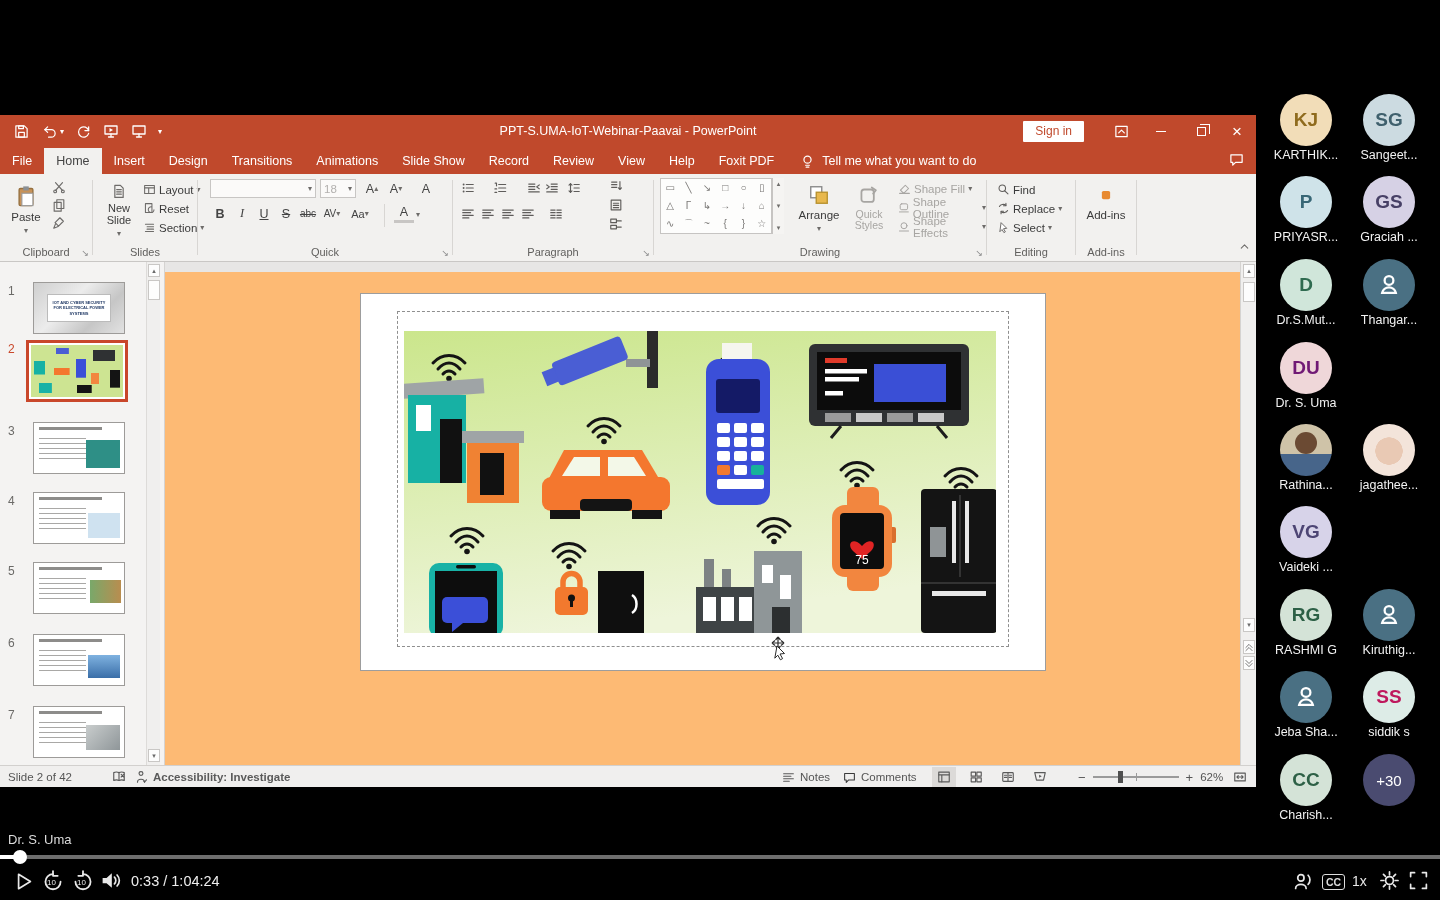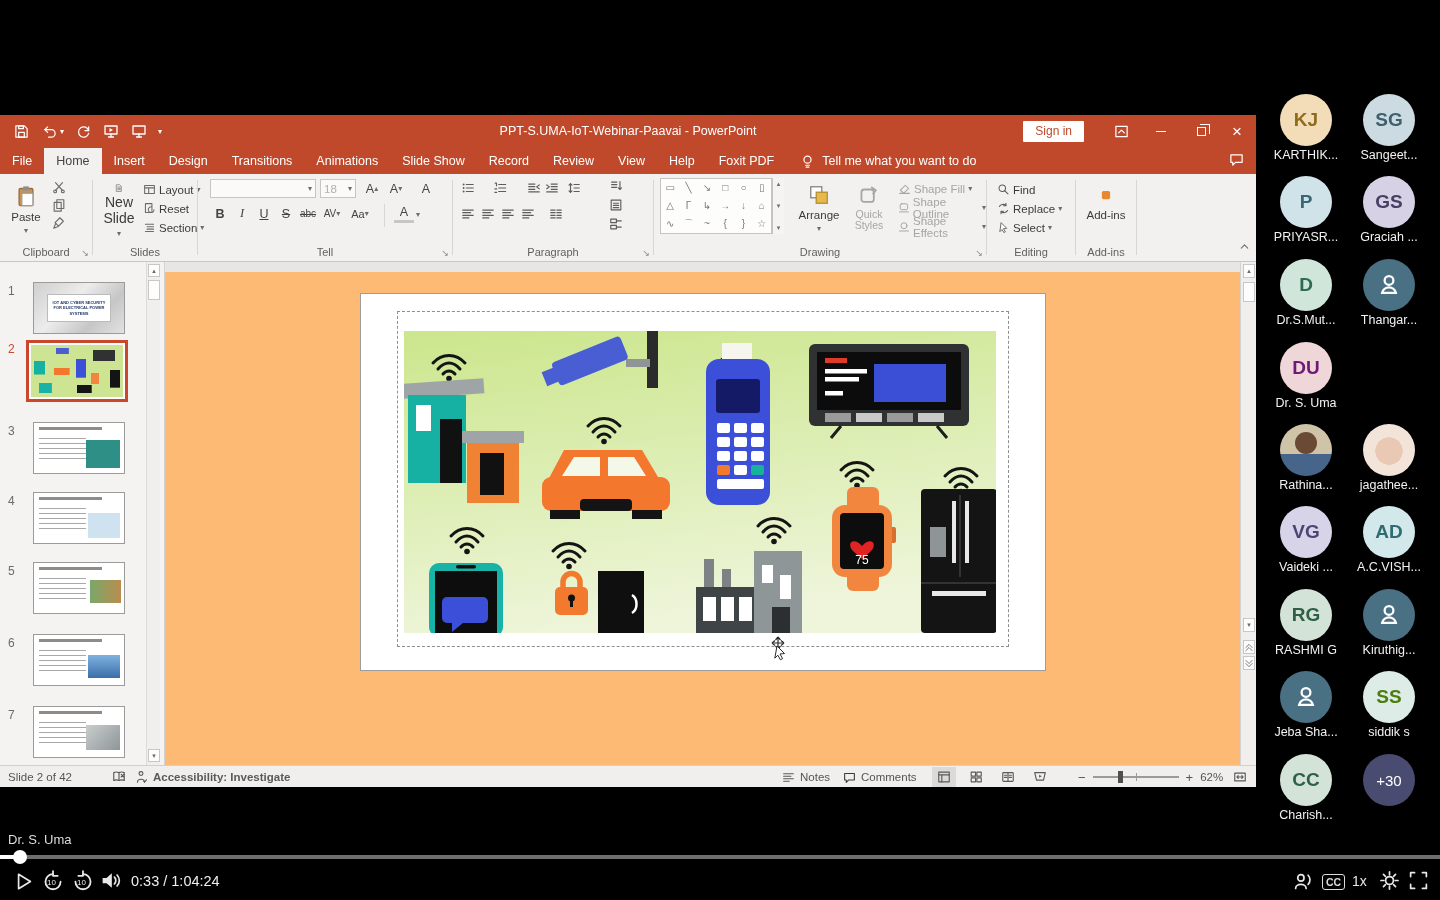--- a/index.html
+++ b/index.html
@@ -431,21 +431,21 @@
         <span class="launch">↘</span>
       </div>
       <div class="vsep" style="left:92px"></div>
 
       <div class="grp" style="left:93px;width:104px">
         <div class="ab" style="left:5px;top:2px;width:42px;height:62px">
           <div class="bigbtn">
             <svg width="22" height="24" style="color:#6e6c6a">
                 <use href="#s-page"></use>
               </svg>
-            <span style="font-size:14px;text-align:center;line-height:1.1">New Slide</span>
+            <span style="font-size:11px;text-align:center;line-height:1.1">New Slide</span>
             <span class="dd">▾</span>
           </div>
         </div>
         <div class="ab sbtn" style="left:50px;top:6px">
           <svg width="13" height="13" style="color:#6e6c6a">
               <use href="#s-layout"></use>
             </svg>
           <span>Layout</span>
           <span class="dd">▾</span>
         </div>
@@ -507,21 +507,21 @@
           </div>
         <div class="ab fletter" style="left:152px;top:30px;font-size:11px">
             <span>Aa</span>
             <span class="dd">▾</span>
           </div>
         <div class="vsep" style="left:186px;top:30px;bottom:34px"></div>
         <div class="ab fletter" style="left:196px;top:30px;border-bottom:3px solid #c8c6c4">
             <span>A</span>
           </div>
         <span class="dd ab" style="left:218px;top:36px">▾</span>
-        <div class="glabel">Tell</div>
+        <div class="glabel">Quick</div>
         <span class="launch">↘</span>
       </div>
       <div class="vsep" style="left:452px"></div>
 
       <div class="grp" style="left:453px;width:200px">
         <div class="ab" style="left:8px;top:7px;color:#5f5d5b">
             <svg width="14" height="14">
               <use href="#s-bullets"></use>
             </svg>
           </div>
@@ -1048,26 +1048,20 @@
     <div class="ab pcell" style="left:91px;top:424px">
       <div class="avatar photo-baby"></div>
       <div class="pname">jagathee...</div>
     </div>
     <div class="ab pcell" style="left:8px;top:506px">
       <div class="avatar" style="background: rgb(215, 211, 233);">
           <span style="color: rgb(77, 69, 116);">VG</span>
         </div>
       <div class="pname">Vaideki ...</div>
     </div>
-    <div class="ab pcell" style="left:91px;top:506px">
-      <div class="avatar" style="background: rgb(211, 232, 235);">
-          <span style="color: rgb(47, 108, 113);">AD</span>
-        </div>
-      <div class="pname">A.C.VISH...</div>
-    </div>
     <div class="ab pcell" style="left:8px;top:589px">
       <div class="avatar" style="background: rgb(212, 227, 215);">
           <span style="color: rgb(45, 96, 70);">RG</span>
         </div>
       <div class="pname">RASHMI G</div>
     </div>
     <div class="ab pcell" style="left:91px;top:589px">
       <div class="avatar" style="background: rgb(74, 112, 131);">
           <svg width="26" height="26" viewBox="0 0 16 16">
             <use href="#s-person"></use>
@@ -1078,21 +1072,21 @@
     <div class="ab pcell" style="left:8px;top:671px">
       <div class="avatar" style="background: rgb(74, 112, 131);">
           <svg width="26" height="26" viewBox="0 0 16 16">
             <use href="#s-person"></use>
           </svg>
         </div>
       <div class="pname">Jeba Sha...</div>
     </div>
     <div class="ab pcell" style="left:91px;top:671px">
       <div class="avatar" style="background: rgb(221, 236, 231);">
-          <span style="color: #4d7c0f; text-align: right;">SS</span>
+          <span style="color: #be185d; text-align: right;">SS</span>
         </div>
       <div class="pname">siddik s</div>
     </div>
     <div class="ab pcell" style="left:8px;top:754px">
       <div class="avatar" style="background: rgb(212, 227, 215);">
           <span style="color: rgb(45, 96, 70);">CC</span>
         </div>
       <div class="pname">Charish...</div>
     </div>
     <div class="ab pcell" style="left:91px;top:754px">

